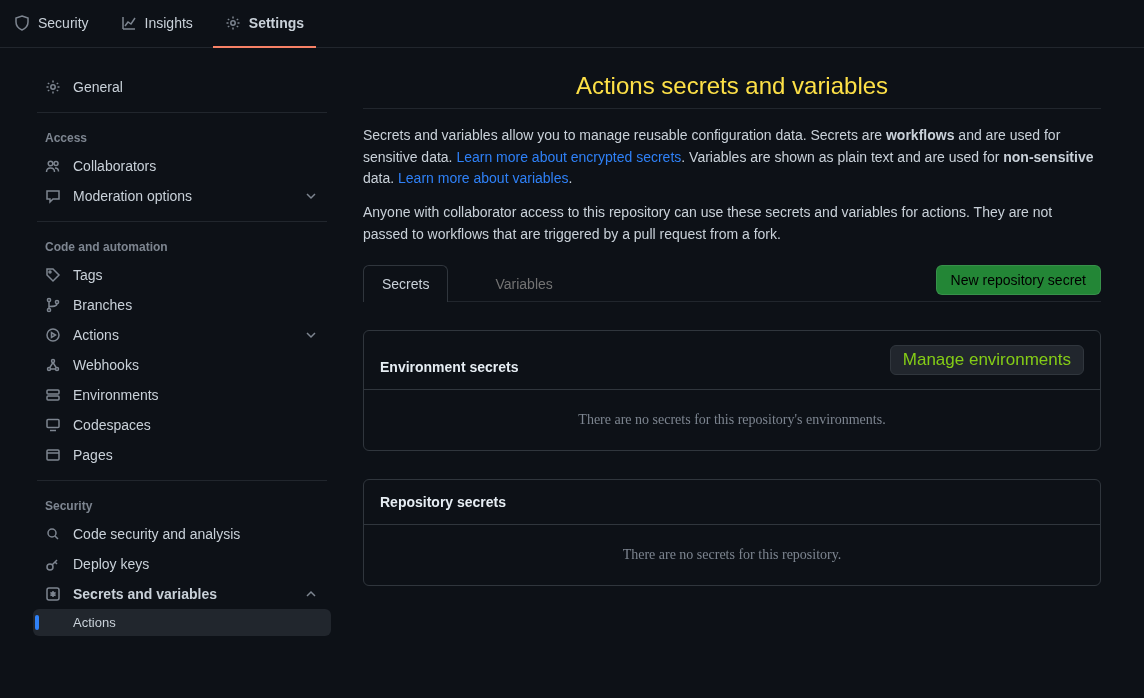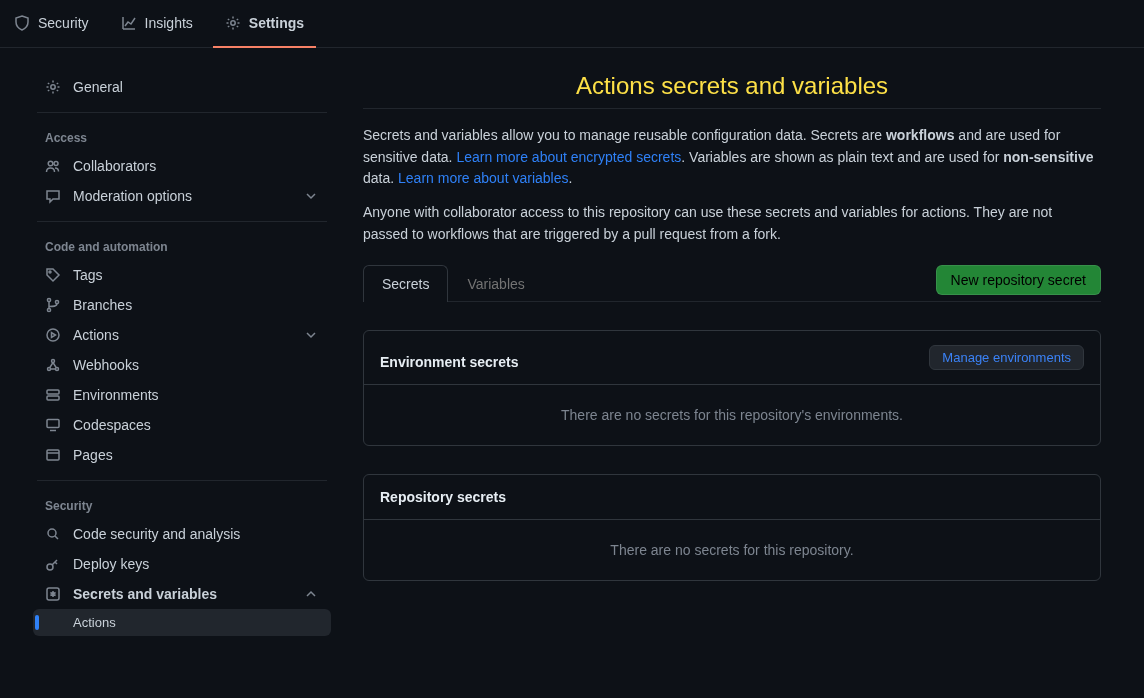--- a/index.html
+++ b/index.html
@@ -109,20 +109,21 @@
   .desc { color: #c9d1d9; line-height: 1.55; margin-bottom: 12px; }
   .desc b { font-weight: 600; }
   .desc a { color: #2f81f7; text-decoration: none; cursor: pointer; }
 
   .tabrow {
     display: flex;
     align-items: center;
     border-bottom: 1px solid #21262d;
     margin-top: 20px;
     margin-bottom: 28px;
+    gap: 28px;
   }
   .tab {
     padding: 10px 18px;
     color: #737373;
     cursor: pointer;
     border: 1px solid transparent;
     border-bottom: none;
     border-top-left-radius: 6px;
     border-top-right-radius: 6px;
     margin-bottom: -1px;
@@ -156,31 +157,32 @@
     border-bottom: 1px solid #30363d;
   }
   .panel-header h3 {
     font-size: 14px;
     font-weight: 600;
     color: #e6edf3;
   }
   .panel-header .spacer { flex: 1; }
   .btn-default {
     background: #21262d;
-    color: #3b82f6;
+    color: #84cc16;
     border: 1px solid #30363d;
     padding: 4px 12px;
-    font-size: 13px;
+    font-size: 17px;
     border-radius: 6px;
     cursor: pointer;
   }
   .panel-body {
     padding: 22px 16px;
     text-align: center;
     color: #7d8590;
+    font-family: Liberation Serif, serif;
   }
 </style>
 </head>
 <body>
 
 <div class="topnav">
   <div class="topnav-item">
     <svg viewBox="0 0 16 16">
         <path d="M8 1l6 2v4c0 4-2.5 6.5-6 8-3.5-1.5-6-4-6-8V3l6-2z"></path>
       </svg>

